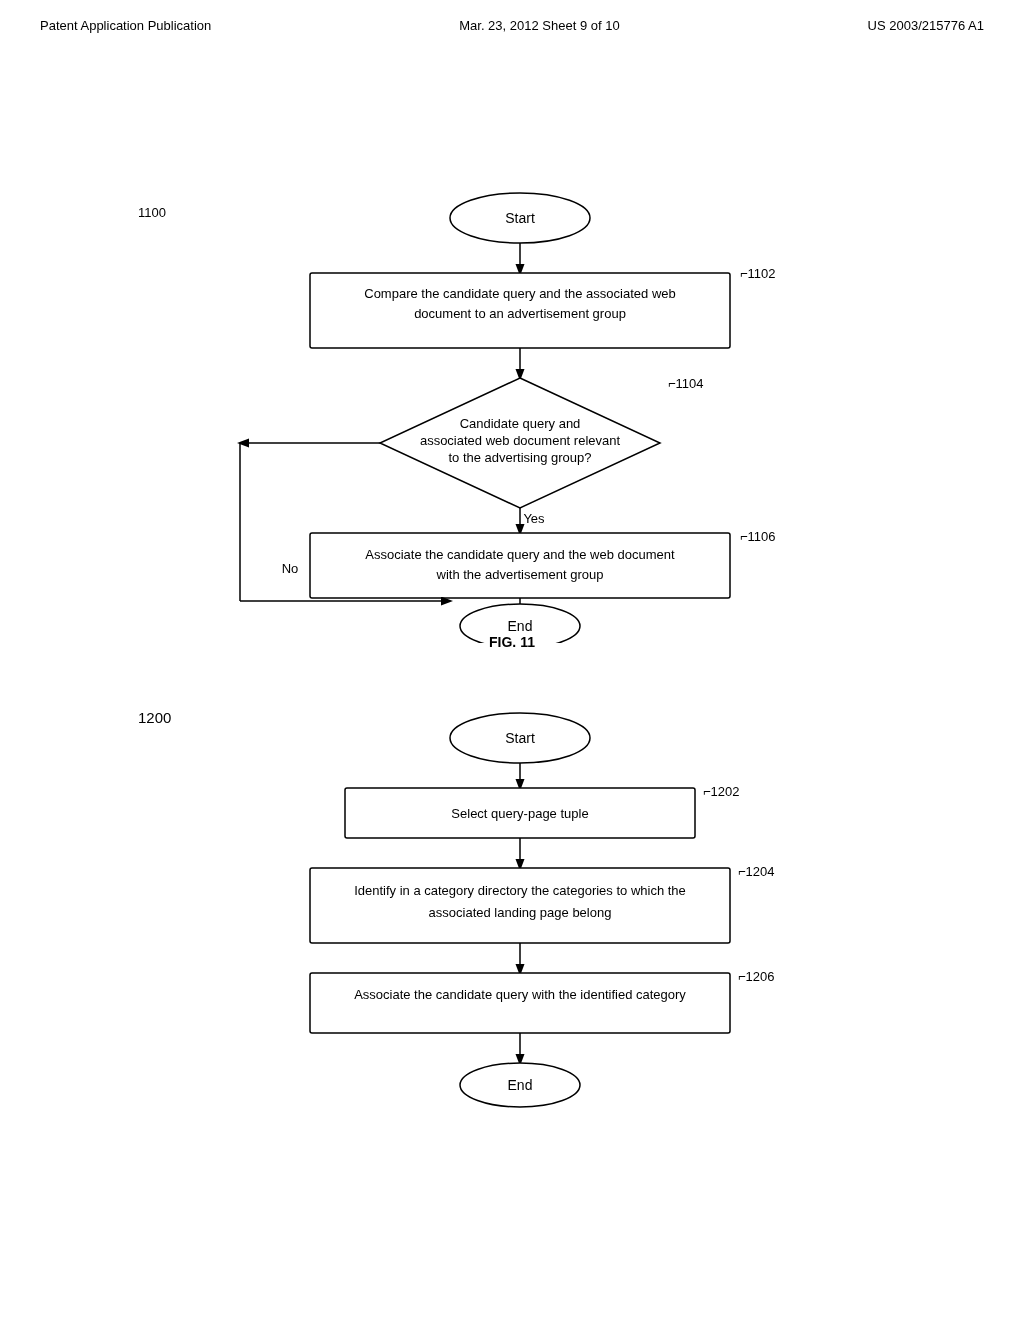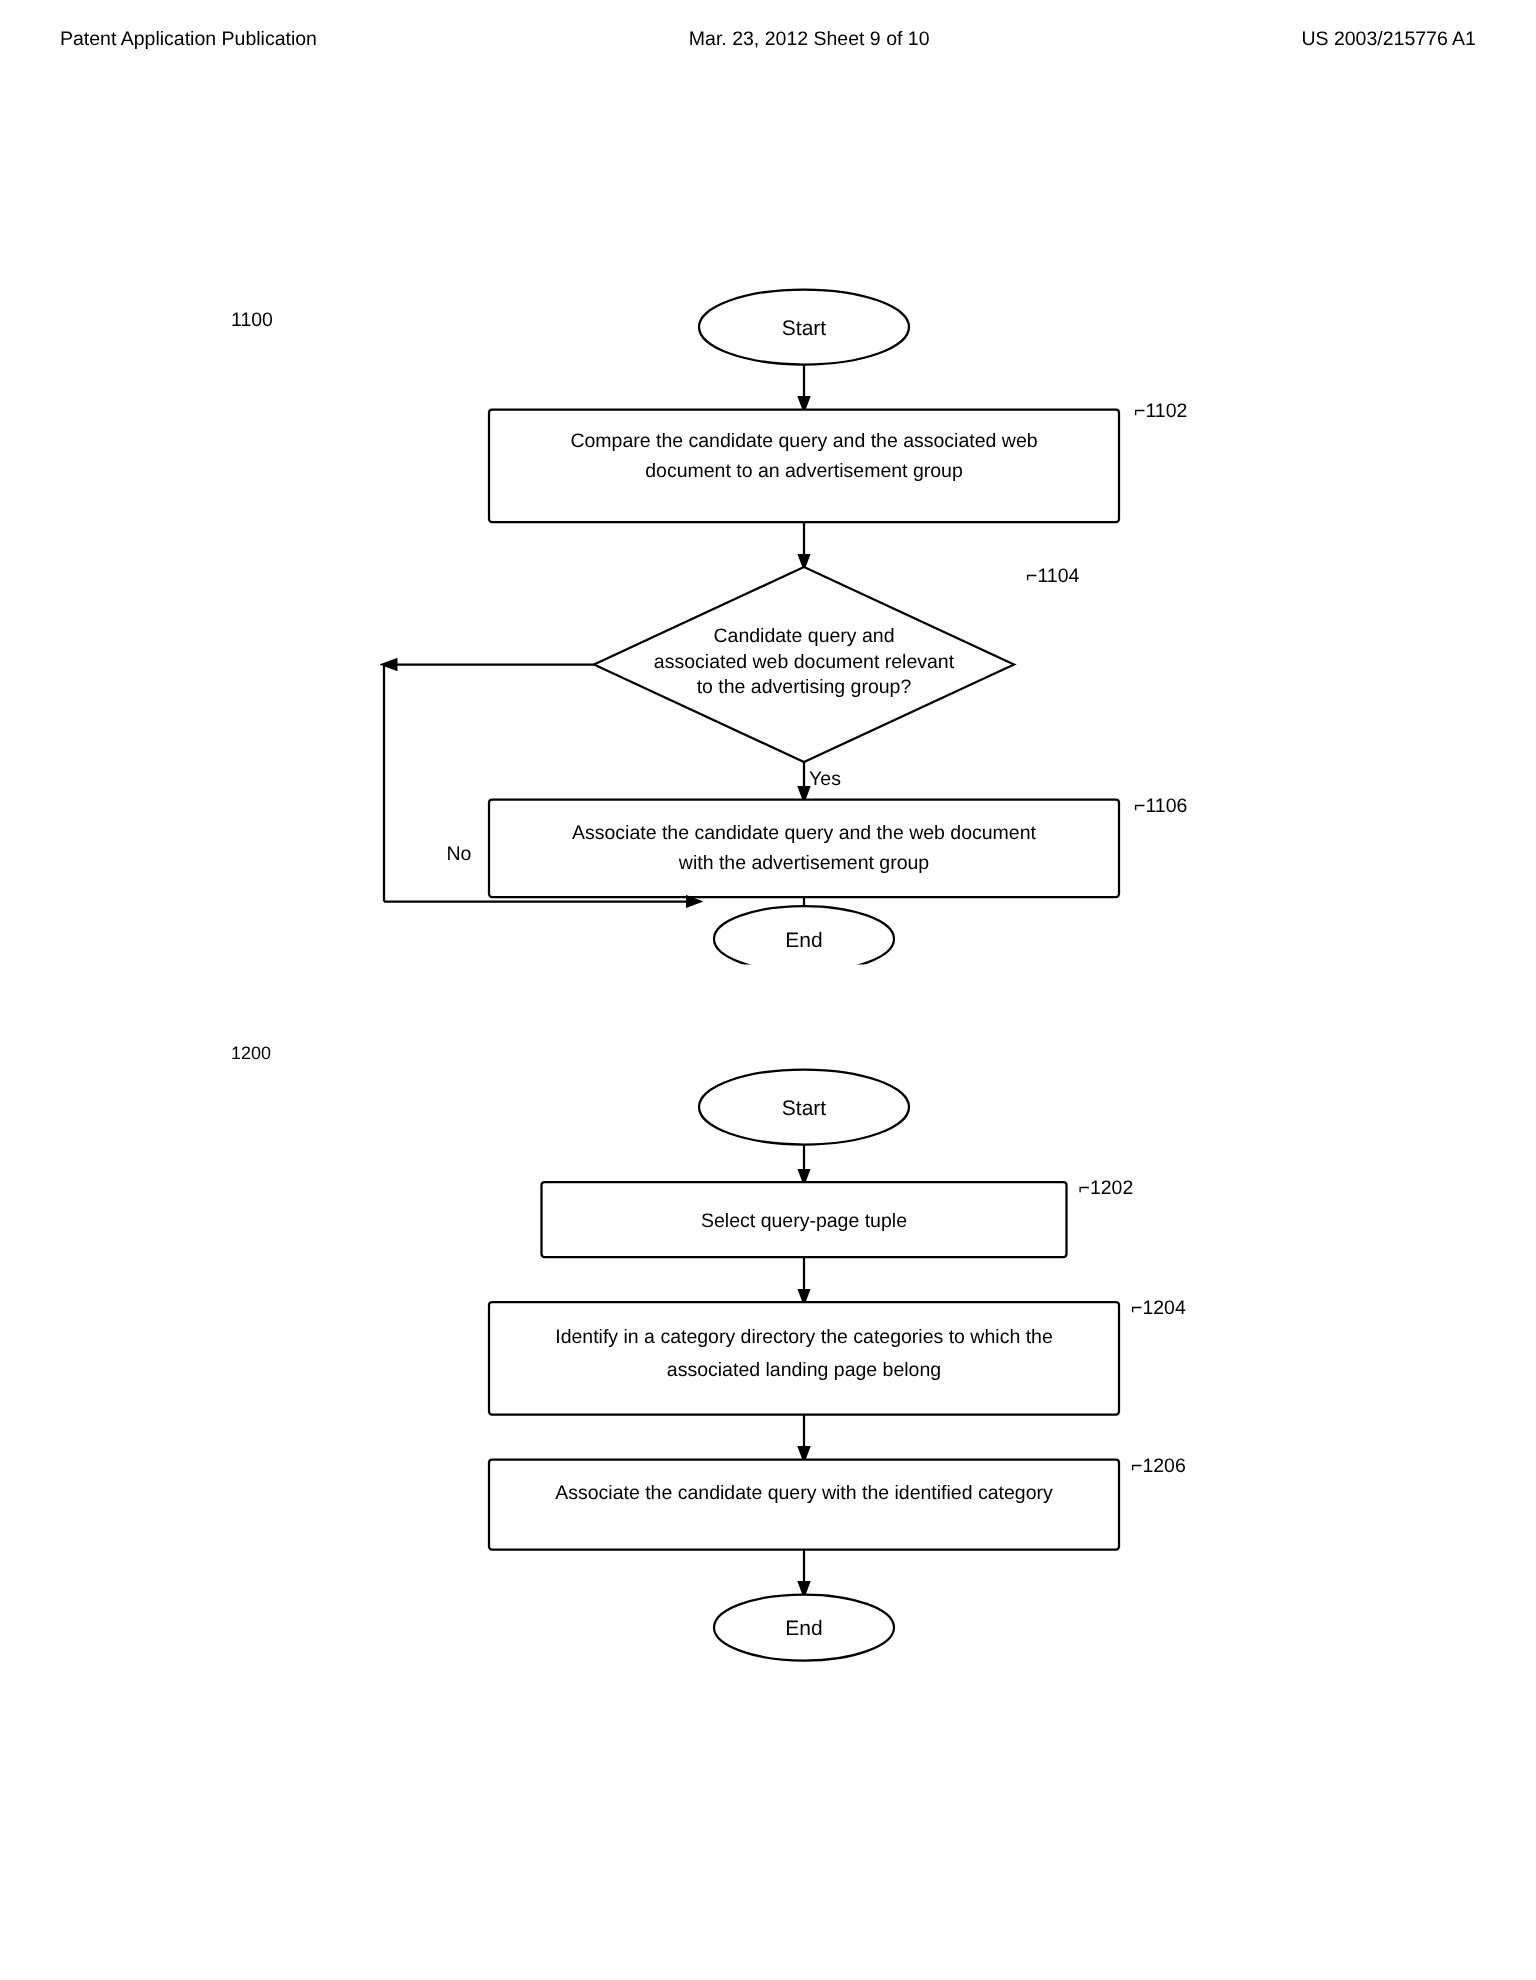--- a/index.html
+++ b/index.html
@@ -15,21 +15,21 @@
     .page-header {
       display: flex;
       justify-content: space-between;
       align-items: flex-start;
       padding: 18px 40px 10px 40px;
       font-size: 13px;
       color: #000;
     }
 
     .diagram-area {
-      padding: 20px 56px;
+      padding: 20px 40px;
       position: relative;
     }
 
     
     .fig11-container {
       position: relative;
       width: 100%;
       height: 590px;
       margin-bottom: 20px;
     }
@@ -59,22 +59,22 @@
     .fig12-container {
       position: relative;
       width: 100%;
       height: 580px;
       margin-bottom: 20px;
     }
 
     .fig12-label-1200 {
       position: absolute;
       left: 98px;
-      top: 22px;
-      font-size: 12px;
+      top: 36px;
+      font-size: 15px;
       color: #000;
     }
   </style>
 </head>
 <body>
 
 <div class="page-header">
   <span>Patent Application Publication</span>
   <span>Mar. 23, 2012  Sheet 9 of 10</span>
   <span>US 2003/215776 A1</span>
@@ -129,20 +129,23 @@
       <ellipse cx="480" cy="563" rx="60" ry="22" fill="white" stroke="black" stroke-width="1.5"></ellipse>
       <text x="480" y="568" text-anchor="middle" font-size="14" font-family="Arial">End</text>
 
       <defs>
         <marker id="arrow" markerWidth="8" markerHeight="8" refX="6" refY="3" orient="auto">
           <path d="M0,0 L0,6 L8,3 z" fill="black"></path>
         </marker>
       </defs>
     </svg>
 
+    <div style="position:absolute; bottom: 2px; left:0; right:0; text-align:center;">
+      <span class="fig-caption">FIG. 11</span>
+    </div>
   </div>
 
   <div class="fig12-container">
     <span class="fig12-label-1200">1200</span>
 
     <svg class="flowchart-svg" width="960" height="560" viewBox="0 0 960 560">
 
       <ellipse cx="480" cy="65" rx="70" ry="25" fill="white" stroke="black" stroke-width="1.5"></ellipse>
       <text x="480" y="70" text-anchor="middle" font-size="14" font-family="Arial">Start</text>
 

